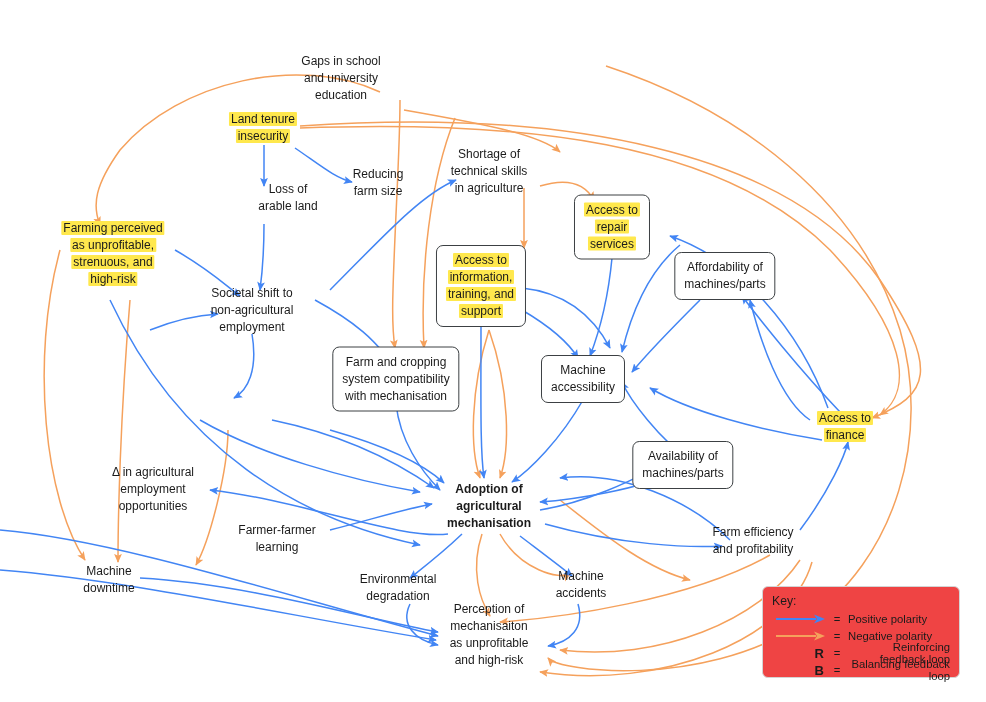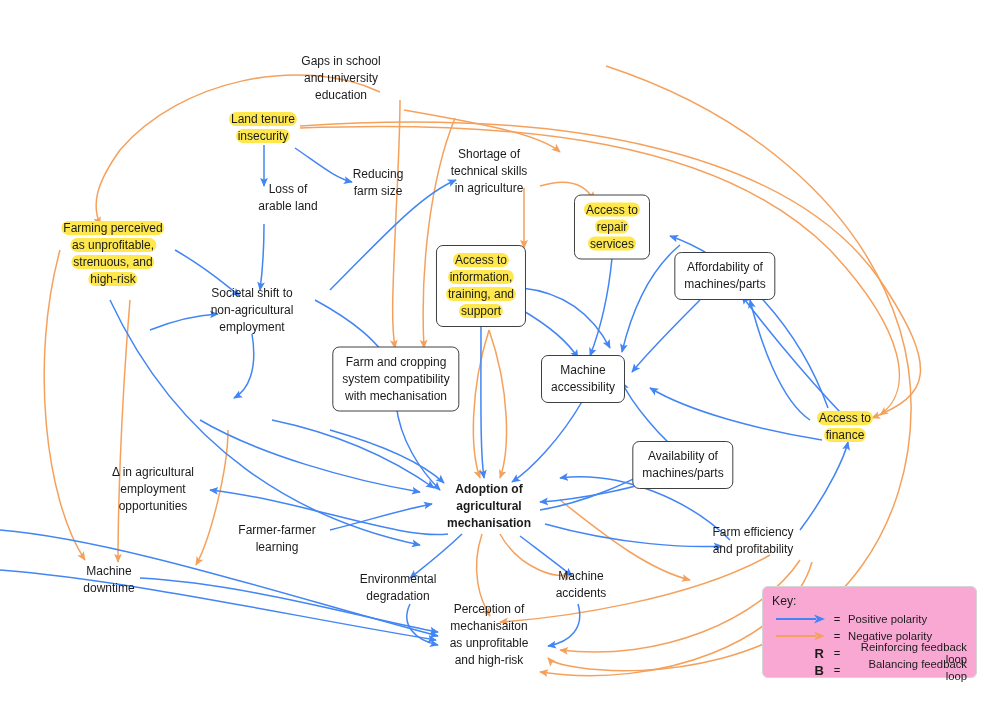--- a/index.html
+++ b/index.html
@@ -39,33 +39,33 @@
   .node.boxed {
     border: 1.6px solid #3c4043;
     border-radius: 7px;
     background: #ffffff;
     padding: 6px 9px;
   }
   
   .node.hl .ln > span.hltext {
     background: #ffe84d;
     padding: 0 2px;
-    border-radius: 7px;
+    border-radius: 1px;
   }
   .node.bold { font-weight: bold; }
   
   #legend {
     position: absolute;
     left: 762px;
     top: 586px;
-    width: 215px;
+    width: 198px;
     height: 92px;
     border: 1px solid #d4d4d4;
     border-radius: 6px;
-    background: #f9a8d4;
+    background: #ef4444;
     box-sizing: border-box;
     padding: 7px 9px;
     font-size: 11.3px;
     color: #1b1b1b;
   }
   #legend .key-title {
     font-size: 12.2px;
     margin-bottom: 3px;
   }
   #legend .row {

